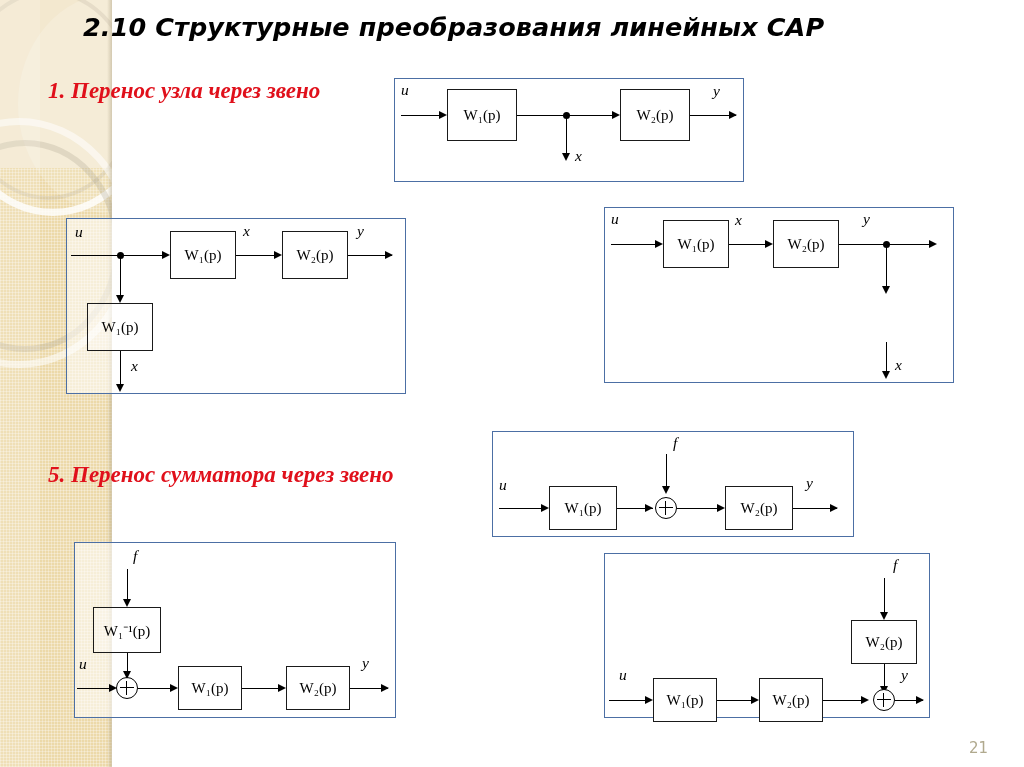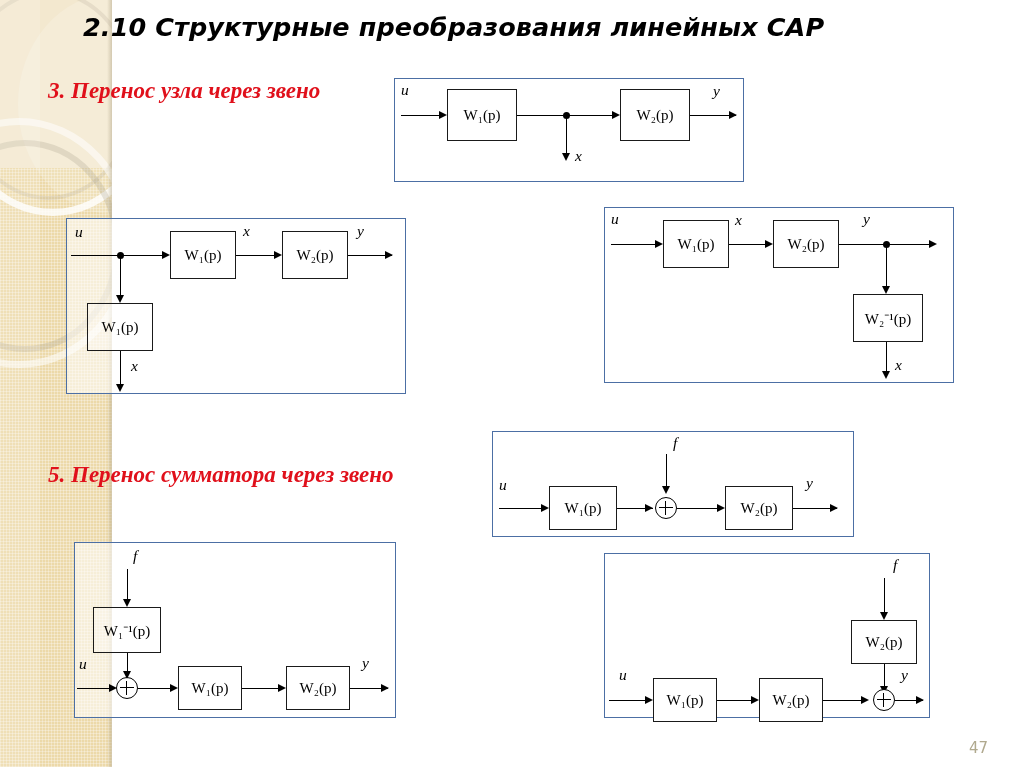--- a/index.html
+++ b/index.html
@@ -143,21 +143,21 @@
   <div class="ring ringD"></div>
   <div class="ring ringA"></div>
   <div class="ring ringC"></div>
   <div class="ring ringB"></div>
   <div class="band2"></div>
   <div class="edge"></div>
 </div>
 
 <div id="title">2.10 Структурные преобразования линейных САР</div>
 
-<div class="sectionLabel" id="label1">3. Перенос узла через звено</div>
+<div class="sectionLabel" id="label1">1. Перенос узла через звено</div>
 <div class="sectionLabel" id="label2">5. Перенос сумматора через звено</div>
 
 <div class="frame solidbg" style="left:394px;top:78px;width:350px;height:104px;">
 
   <div class="sig" style="left:6px;top:2px;">u</div>
 
   <div class="hl" style="left:6px;top:36px;width:44px;"></div>
   <div class="ar-r" style="left:44px;top:32px;"></div>
 
   <div class="blk opaque" style="left:52px;top:10px;width:70px;height:52px;">
@@ -231,23 +231,20 @@
   </div>
   <div class="sig" style="left:258px;top:2px;">y</div>
 
   <div class="hl" style="left:234px;top:36px;width:50px;"></div>
   <div class="dot" style="left:278px;top:33px;"></div>
   <div class="hl" style="left:281px;top:36px;width:48px;"></div>
   <div class="ar-r" style="left:324px;top:32px;"></div>
 
   <div class="vl" style="left:281px;top:36px;height:46px;"></div>
   <div class="ar-d" style="left:277px;top:78px;"></div>
-  <div class="blk opaque" style="left:248px;top:86px;width:70px;height:48px;">
-    <span>W₂⁻¹(p)</span>
-  </div>
   <div class="vl" style="left:281px;top:134px;height:34px;"></div>
   <div class="ar-d" style="left:277px;top:163px;"></div>
   <div class="sig" style="left:290px;top:148px;">x</div>
 </div>
 
 <div class="frame solidbg" style="left:492px;top:431px;width:362px;height:106px;">
   <div class="sig" style="left:6px;top:44px;">u</div>
   <div class="hl" style="left:6px;top:76px;width:48px;"></div>
   <div class="ar-r" style="left:48px;top:72px;"></div>
   <div class="blk opaque" style="left:56px;top:54px;width:68px;height:44px;">
@@ -329,13 +326,13 @@
     <span>W₂(p)</span>
   </div>
   <div class="hl" style="left:218px;top:146px;width:44px;"></div>
   <div class="ar-r" style="left:256px;top:142px;"></div>
   <div class="sum opaque" style="left:268px;top:135px;"></div>
   <div class="sig" style="left:296px;top:112px;">y</div>
   <div class="hl" style="left:290px;top:146px;width:28px;"></div>
   <div class="ar-r" style="left:311px;top:142px;"></div>
 </div>
 
-<div id="pageno">47</div>
+<div id="pageno">21</div>
 
 </body></html>

